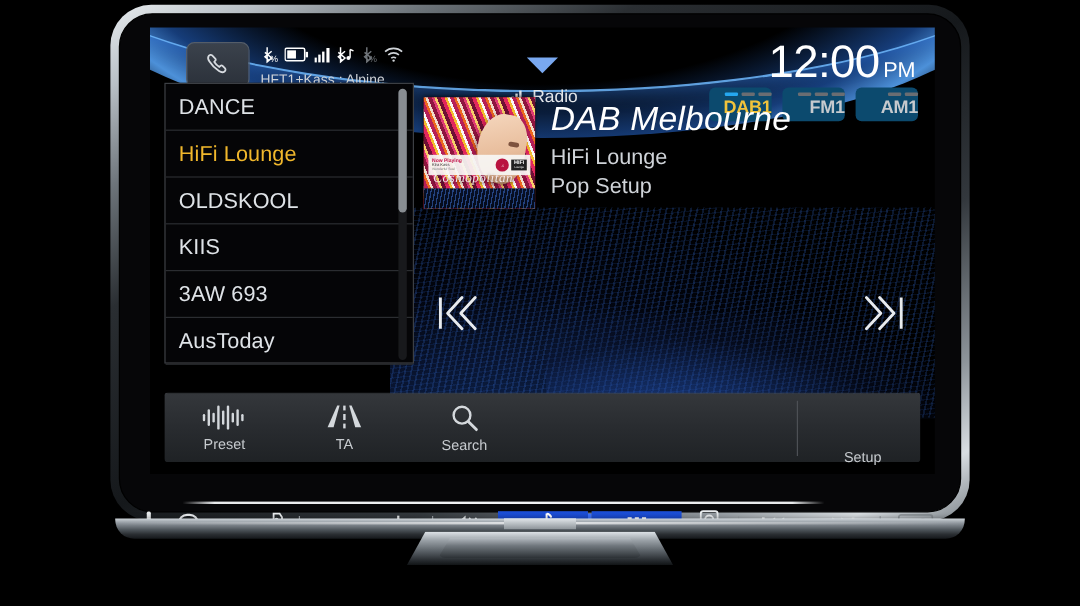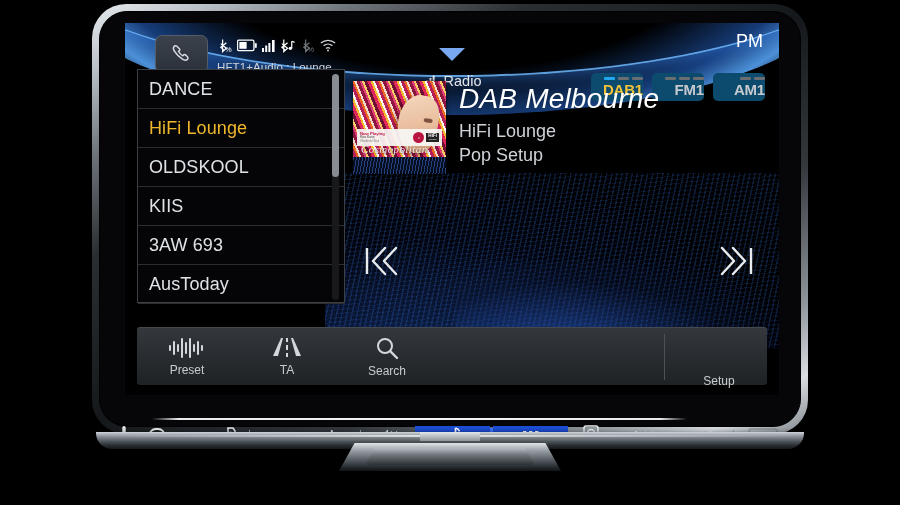--- a/index.html
+++ b/index.html
@@ -364,23 +364,24 @@
             <path d="M5 1.5v13l4-3.5-6-5m6-1-6 5 4 3.5" fill="none" stroke="#70757a" stroke-width="1.3"></path>
             <text x="7" y="15" font-size="8" fill="#70757a" font-family="Liberation Sans">%</text>
           </svg>
           <svg width="16" height="13" viewBox="0 0 18 14">
             <path d="M1 4.2A12 12 0 0 1 17 4.2" fill="none" stroke="#cfd3d8" stroke-width="1.5"></path>
             <path d="M4 7.3a7.6 7.6 0 0 1 10 0" fill="none" stroke="#cfd3d8" stroke-width="1.5"></path>
             <path d="M6.8 10.3a3.6 3.6 0 0 1 4.4 0" fill="none" stroke="#cfd3d8" stroke-width="1.5"></path>
             <circle cx="9" cy="12.6" r="1.1" fill="#cfd3d8"></circle>
           </svg>
         </div>
-        <div class="status-label">HFT1+Audio : Lounge</div>
+        <div class="status-label">HFT1+Kass : Alpine</div>
 
         <div class="clock">
+          <span class="hh">12:00</span>
           <span class="ampm">PM</span>
         </div>
 
         <div class="dd-arrow"></div>
         <div class="src-chip">
           <svg width="14" height="14" viewBox="0 0 13 14">
             <rect x="0" y="9" width="2" height="4" fill="#e4e7ea"></rect>
             <rect x="3.2" y="6.5" width="2" height="6.5" fill="#e4e7ea"></rect>
             <rect x="6.4" y="4" width="2" height="9" fill="#e4e7ea"></rect>
             <rect x="9.6" y="1.5" width="2" height="11.5" fill="#e4e7ea"></rect>

